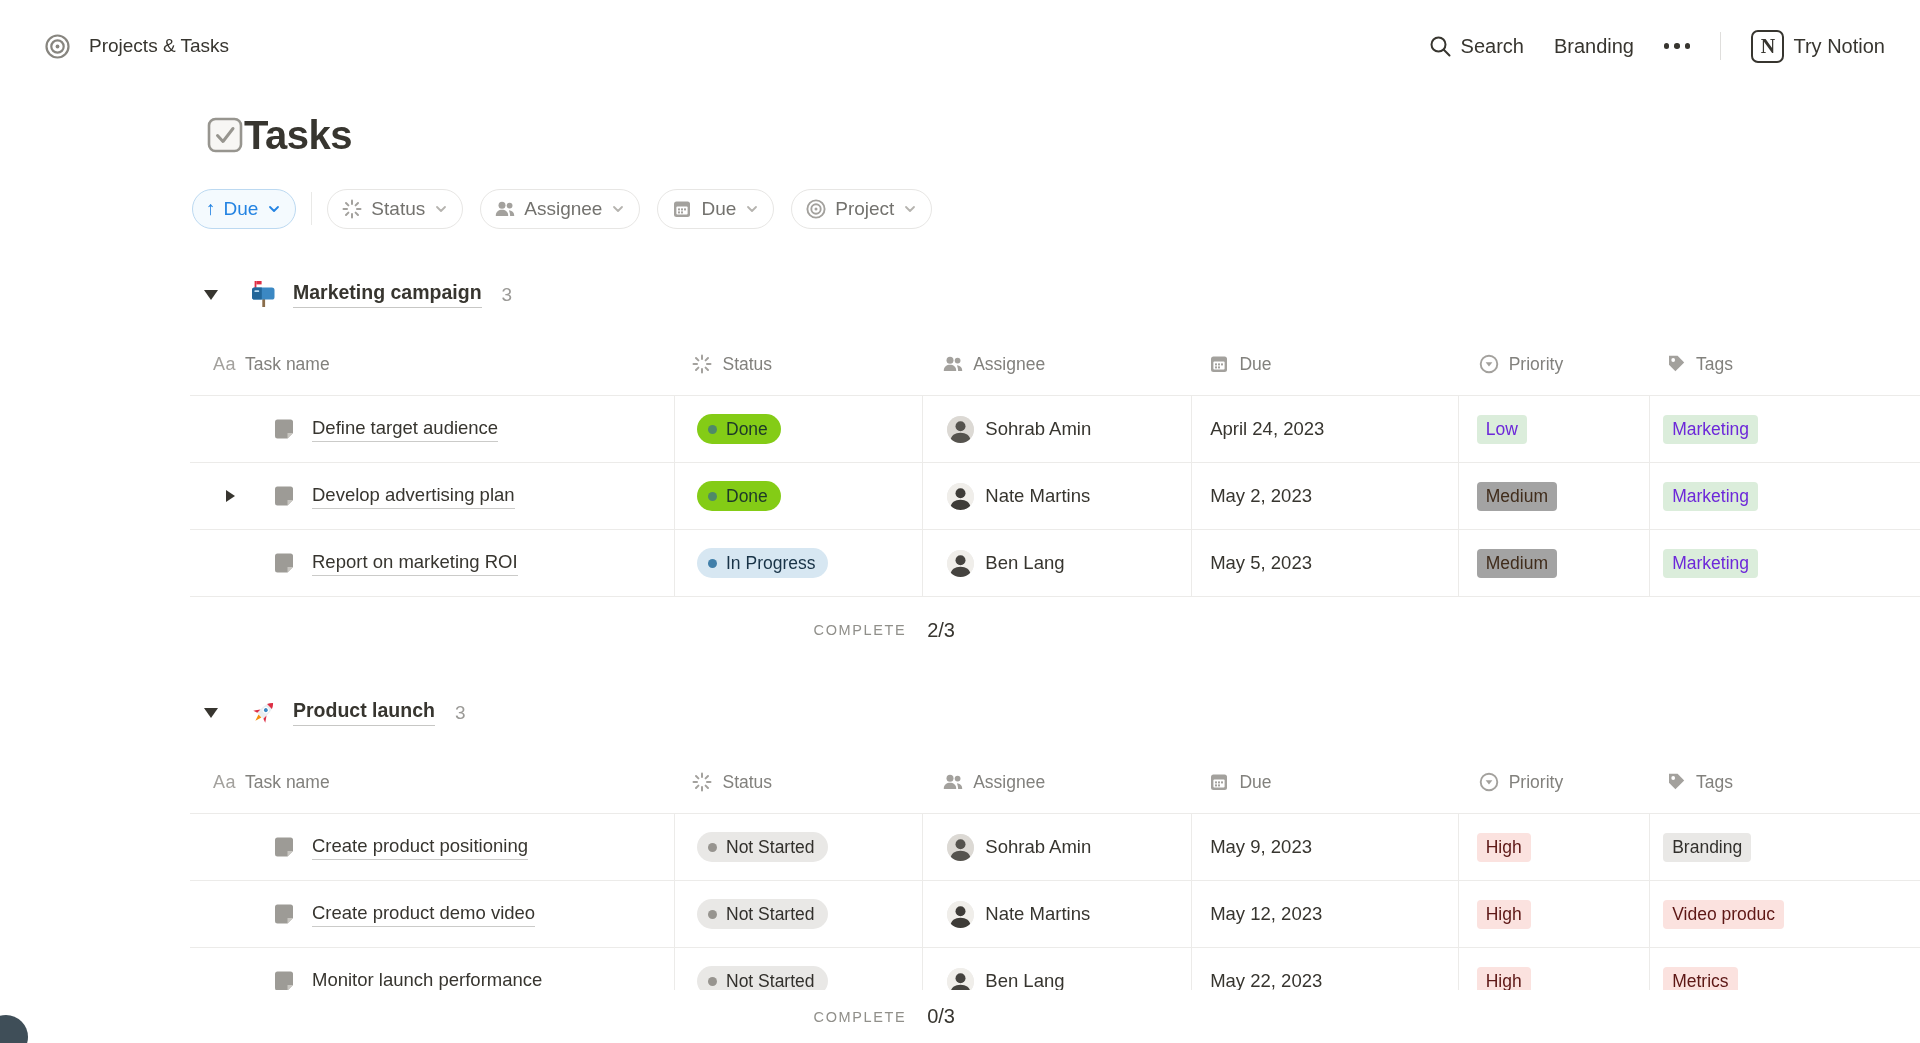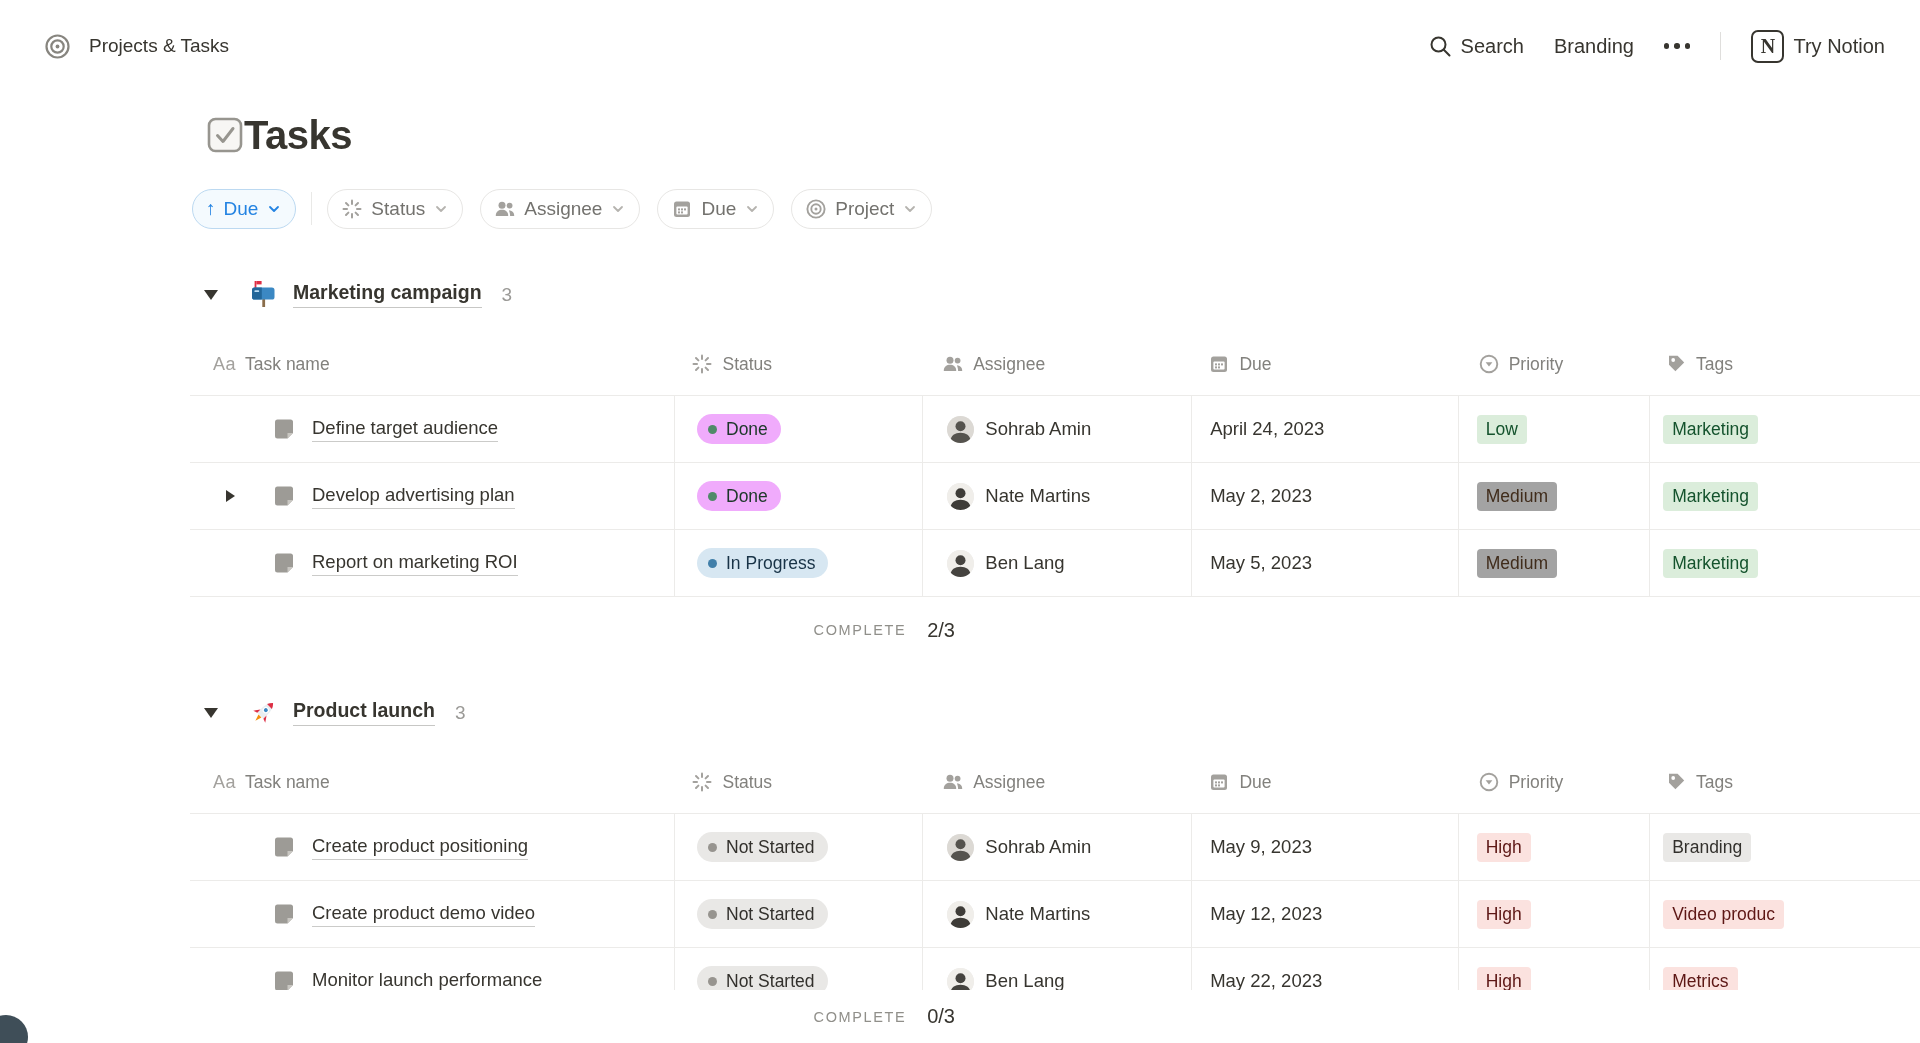--- a/index.html
+++ b/index.html
@@ -81,26 +81,26 @@
   .toggle-slot.visible{visibility:visible;}
   .toggle-slot .tri-right{border-left-width:9px;border-top-width:6.5px;border-bottom-width:6.5px;}
   .page-ic{margin-left:26px;}
   .task-link{margin-left:15px;font-weight:500;cursor:pointer;white-space:nowrap;
     border-bottom:1.5px solid rgba(55,53,47,0.26);padding-bottom:2px;}
 
   
   .spill{display:inline-flex;align-items:center;gap:9px;height:30px;border-radius:16px;
          padding:0 13px 0 11px;font-size:17.5px;white-space:nowrap;}
   .spill .dot{width:9px;height:9px;border-radius:50%;}
-  .spill.green{background:#f0abfc;color:#1C3829;} .spill.green .dot{background:#4F8A68;}
+  .spill.green{background:#84cc16;color:#1C3829;} .spill.green .dot{background:#4F8A68;}
   .spill.blue{background:#D7E7F2;color:#183347;} .spill.blue .dot{background:#417FA9;}
   .spill.gray{background:#E9E8E6;color:#32302C;} .spill.gray .dot{background:#97948F;}
   .tpill{display:inline-flex;align-items:center;height:29px;border-radius:4px;padding:0 9px;
          font-size:17.5px;white-space:nowrap;}
-  .tpill.green{background:#DBEDDB;color:#14532d;}
+  .tpill.green{background:#DBEDDB;color:#6d28d9;}
   .tpill.yellow{background:#a3a3a3;color:#402C1B;}
   .tpill.red{background:#FBE2DF;color:#5D1715;}
   .tpill.gray{background:#E9E8E6;color:#32302C;}
 
   .avatar{width:27px;height:27px;border-radius:50%;overflow:hidden;flex:none;
           box-shadow:inset 0 0 0 1px rgba(0,0,0,0.08);}
 
   
   .aggregate{width:765px;height:66px;display:flex;align-items:center;justify-content:flex-end;gap:21px;}
   .agg-label{font-size:14.5px;letter-spacing:1.6px;color:#908F8A;}

